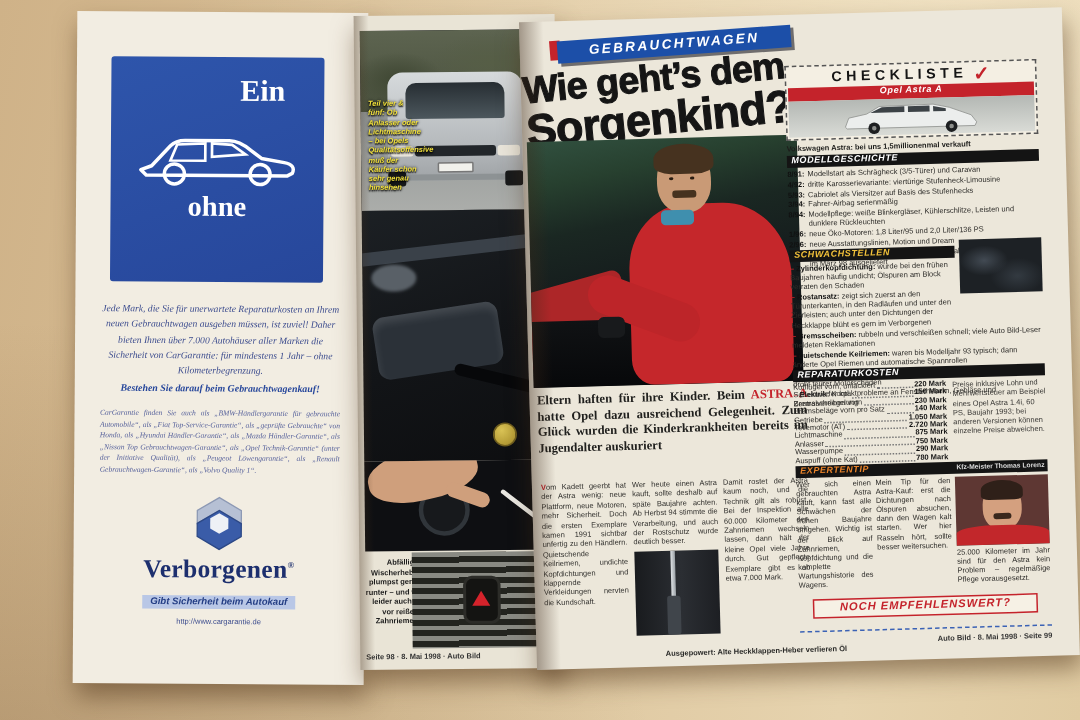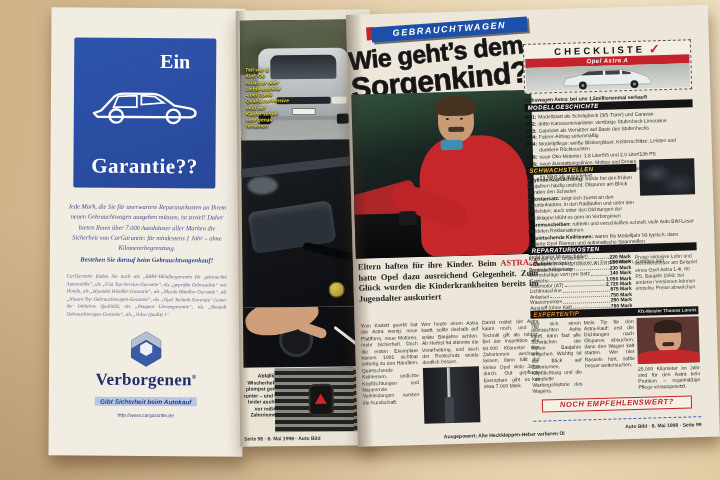--- a/index.html
+++ b/index.html
@@ -210,21 +210,21 @@
 
   <div class="page ad-page">
     <div class="ad-blue">
       <div class="ad-ein">Ein</div>
       <svg class="ad-car" viewBox="0 0 130 56">
         <path d="M8 42 L16 39 L30 24 C33 21 37 20 41 20 L74 20 C80 20 85 23 90 27 L98 33 L115 36 C121 37 123 40 121 44 L117 46 L12 46 Z" fill="none" stroke="#ffffff" stroke-width="2.6" stroke-linejoin="round"></path>
         <path d="M35 23 L56 22 L56 35 L30 35 Z M61 22 L76 23 L86 30 L61 32 Z" fill="none" stroke="#ffffff" stroke-width="2"></path>
         <circle cx="33" cy="45" r="7.5" fill="none" stroke="#ffffff" stroke-width="2.6"></circle>
         <circle cx="97" cy="45" r="7.5" fill="none" stroke="#ffffff" stroke-width="2.6"></circle>
       </svg>
-      <div class="ad-gar">Garantie??</div>
+      <div class="ad-ohne">ohne</div>
     </div>
 
     <div class="ad-copy">
       <div class="ad-intro">Jede Mark, die Sie für unerwartete Reparaturkosten an Ihrem neuen Gebrauchtwagen ausgeben müssen, ist zuviel! Daher bieten Ihnen über 7.000 Autohäuser aller Marken die Sicherheit von CarGarantie: für mindestens 1 Jahr – ohne Kilometerbegrenzung.</div>
       <div class="ad-cta">Bestehen Sie darauf beim Gebrauchtwagenkauf!</div>
       <div class="ad-fine">CarGarantie finden Sie auch als „BMW-Händlergarantie für gebrauchte Automobile“, als „Fiat Top-Service-Garantie“, als „geprüfte Gebrauchte“ von Honda, als „Hyundai Händler-Garantie“, als „Mazda Händler-Garantie“, als „Nissan Top Gebrauchtwagen-Garantie“, als „Opel Technik-Garantie“ (unter der Initiative Qualität), als „Peugeot Löwengarantie“, als „Renault Gebrauchtwagen-Garantie“, als „Volvo Quality 1“.</div>
       <div class="ad-logo">
         <svg width="36" height="38" viewBox="0 0 40 44">
           <polygon points="20,2 37,12 37,22 20,12 3,22 3,12" fill="#b6c0d4" stroke="#8d99b4" stroke-width="1"></polygon>
           <polygon points="3,22 20,12 37,22 37,32 20,42 3,32" fill="#3a5ca8" stroke="#2c4886" stroke-width="1"></polygon>

